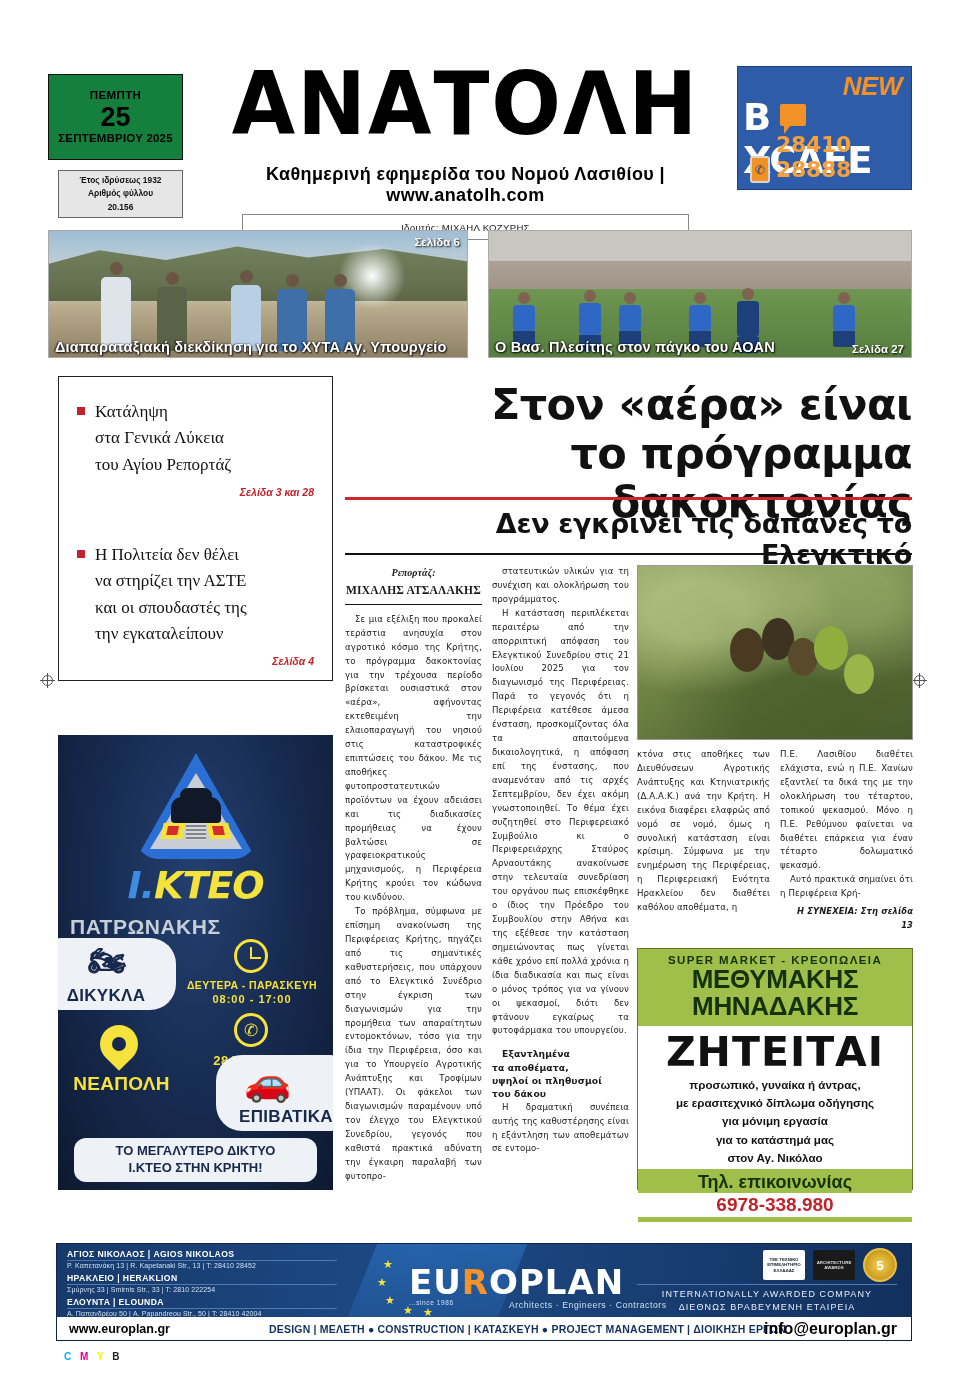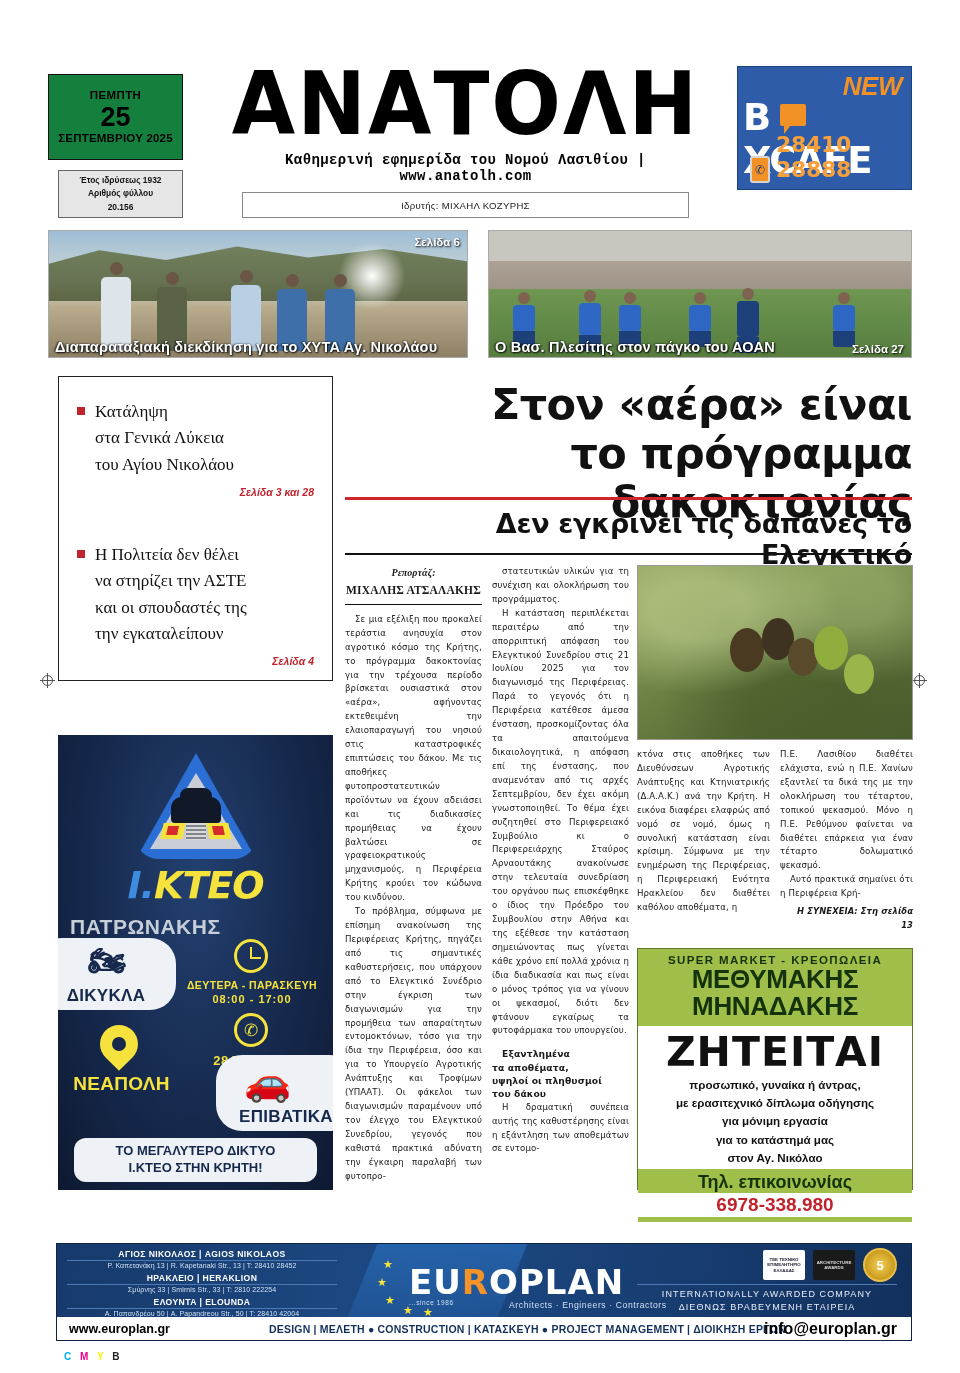--- a/index.html
+++ b/index.html
@@ -39,22 +39,22 @@
     display: flex; flex-direction: column; align-items: center; justify-content: center;
     font-size: 8.4px; font-weight: bold; line-height: 1.6; color: #111;
   }
   .title-wrap { position: absolute; left: 175px; top: 0; width: 485px; text-align: center; }
   .paper-title {
     font-size: 82px; font-weight: bold; letter-spacing: 2px;
     font-family: "DejaVu Sans", sans-serif;
     line-height: .98; transform: scaleY(1.06); transform-origin: top center;
   }
   .paper-sub {
-    font-size: 14px; font-weight: bold; letter-spacing: .4px; margin-top: 10px;
-    font-family: Liberation Mono, monospace;
+    font-size: 18px; font-weight: bold; letter-spacing: .4px; margin-top: 22px;
+    font-family: Liberation Sans, sans-serif;
   }
   .founder-box {
     margin: 8px auto 0; width: 447px; height: 26px; border: 1px solid #888;
     display: flex; align-items: center; justify-content: center;
     font-size: 9.6px; color: #222; letter-spacing: .3px;
   }
 
   
   .boxcafe {
     position: absolute; left: 737px; top: 66px; width: 175px; height: 124px;
@@ -284,21 +284,21 @@
             display:block; padding:1px 0; }
 
   
   .europlan {
     position:absolute; left:56px; top:1243px; width:856px; height:98px;
     background: linear-gradient(100deg,#173a6b 0%,#1d4a86 42%,#12305c 100%);
     border:1px solid #0d2446; overflow:hidden; color:#fff;
   }
   .ep-swoosh { position:absolute; left:300px; top:-20px; width:150px; height:140px;
      background: linear-gradient(180deg,#2f7fd4,#1d4a86); transform: skewX(-22deg); opacity:.55; }
-  .ep-addr { position:absolute; left:10px; top:5px; width:270px;text-align:center; }
+  .ep-addr { position:absolute; left:10px; top:5px; width:270px; }
   .ep-city { font-size:8.6px; font-weight:bold; letter-spacing:.4px; color:#fff;
              border-bottom:1px solid #4d7ab5; padding-bottom:1px; }
   .ep-line { font-size:7px; color:#cfe0f2; margin:1px 0 4px; letter-spacing:.1px; }
   .ep-logo { position:absolute; left:352px; top:18px; color:#fff;
     font-size:34px; font-weight:bold; letter-spacing:1px; font-family:"DejaVu Sans",sans-serif; }
   .ep-logo .r { color:#f5932b; }
   .ep-since { position:absolute; left:352px; top:55px; font-size:6.5px; color:#cfe0f2; letter-spacing:.6px;}
   .ep-tag { position:absolute; left:452px; top:56px; font-size:8.6px; color:#cfe0f2; letter-spacing:.6px;}
   .ep-stars { position:absolute; left:320px; top:10px; width:90px; height:60px; }
   .ep-star { position:absolute; color:#f5e23c; font-size:11px; }
@@ -383,21 +383,21 @@
       </div>
     <div class="fig" style="left:228px;">
         <div class="head"></div>
         <div class="body" style="height:62px;background:#3f6fa8;"></div>
       </div>
     <div class="fig" style="left:276px;">
         <div class="head"></div>
         <div class="body" style="height:62px;background:#3f6fa8;"></div>
       </div>
     <div class="pagetag tr">Σελίδα 6</div>
-    <div class="cap">Διαπαραταξιακή διεκδίκηση για το ΧΥΤΑ Αγ. Νικολάου</div>
+    <div class="cap">Διαπαραταξιακή διεκδίκηση για το ΧΥΤΑ Αγ. Υπουργείο</div>
   </div>
 
   <div class="photo photo-right">
     <div class="ph2-wall"></div>
     <div class="ph2-bld"></div>
     <div class="ph2-grass"></div>
     <div class="pl" style="left:24px;">
         <div class="h"></div>
         <div class="t"></div>
         <div class="s"></div>
@@ -429,21 +429,21 @@
       </div>
     <div class="cap cap-right">Ο Βασ. Πλεσίτης στον πάγκο του ΑΟΑΝ</div>
     <div class="pagetag br">Σελίδα 27</div>
   </div>
 
   <div class="teaser">
     <div class="teaser-item">
       <span class="bullet"></span>
       <div class="teaser-line">Κατάληψη</div>
       <div class="teaser-line">στα Γενικά Λύκεια</div>
-      <div class="teaser-line">του Αγίου Νικολάου</div>
+      <div class="teaser-line">του Αγίου Ρεπορτάζ</div>
       <div class="teaser-page">Σελίδα 3 και  28</div>
     </div>
     <div class="teaser-item teaser-item2">
       <span class="bullet"></span>
       <div class="teaser-line">Η Πολιτεία δεν θέλει</div>
       <div class="teaser-line">να στηρίζει την ΑΣΤΕ</div>
       <div class="teaser-line">και οι σπουδαστές της</div>
       <div class="teaser-line">την εγκαταλείπουν</div>
       <div class="teaser-page">Σελίδα 4</div>
     </div>

